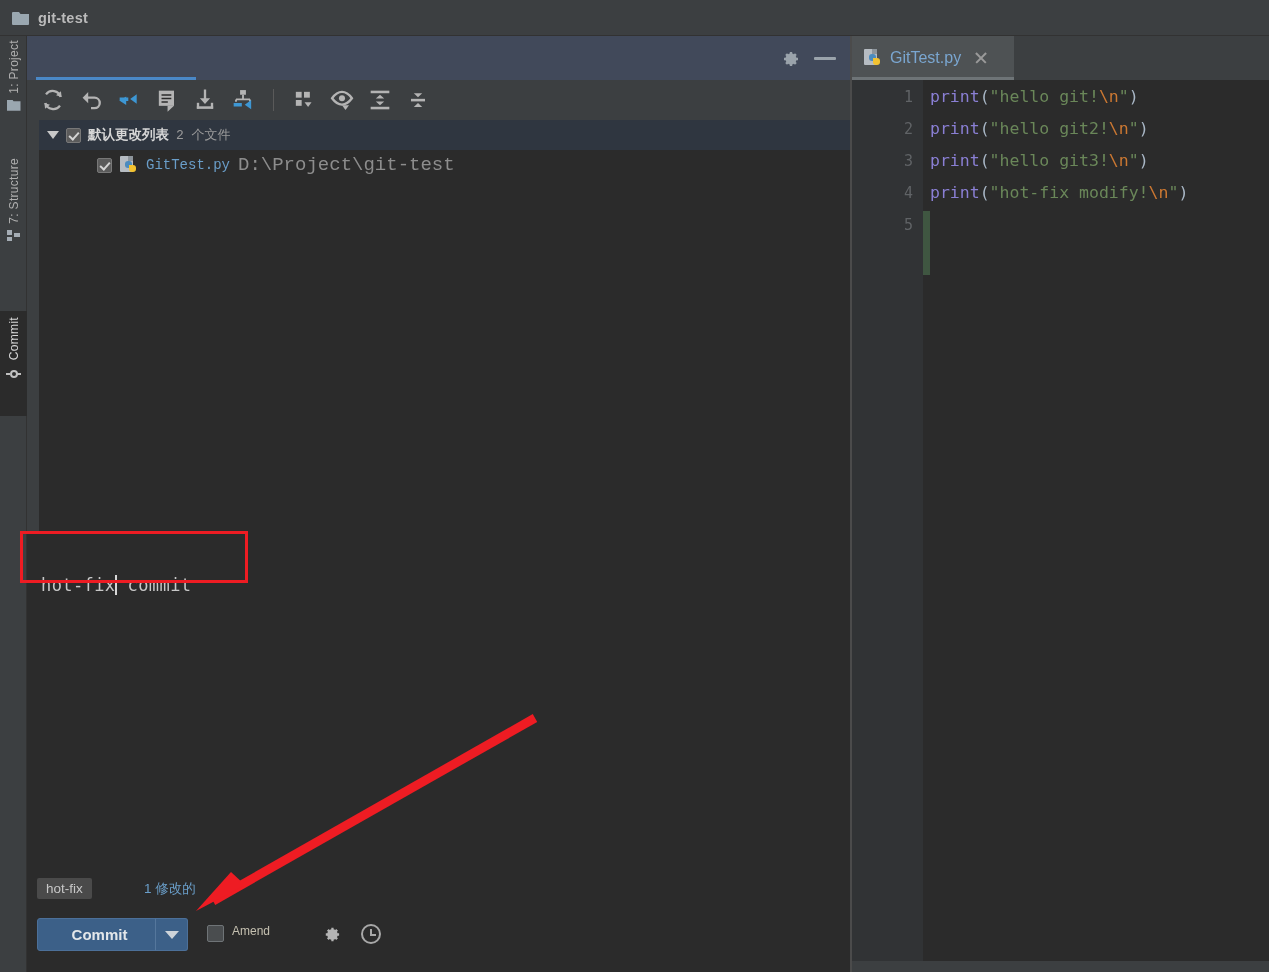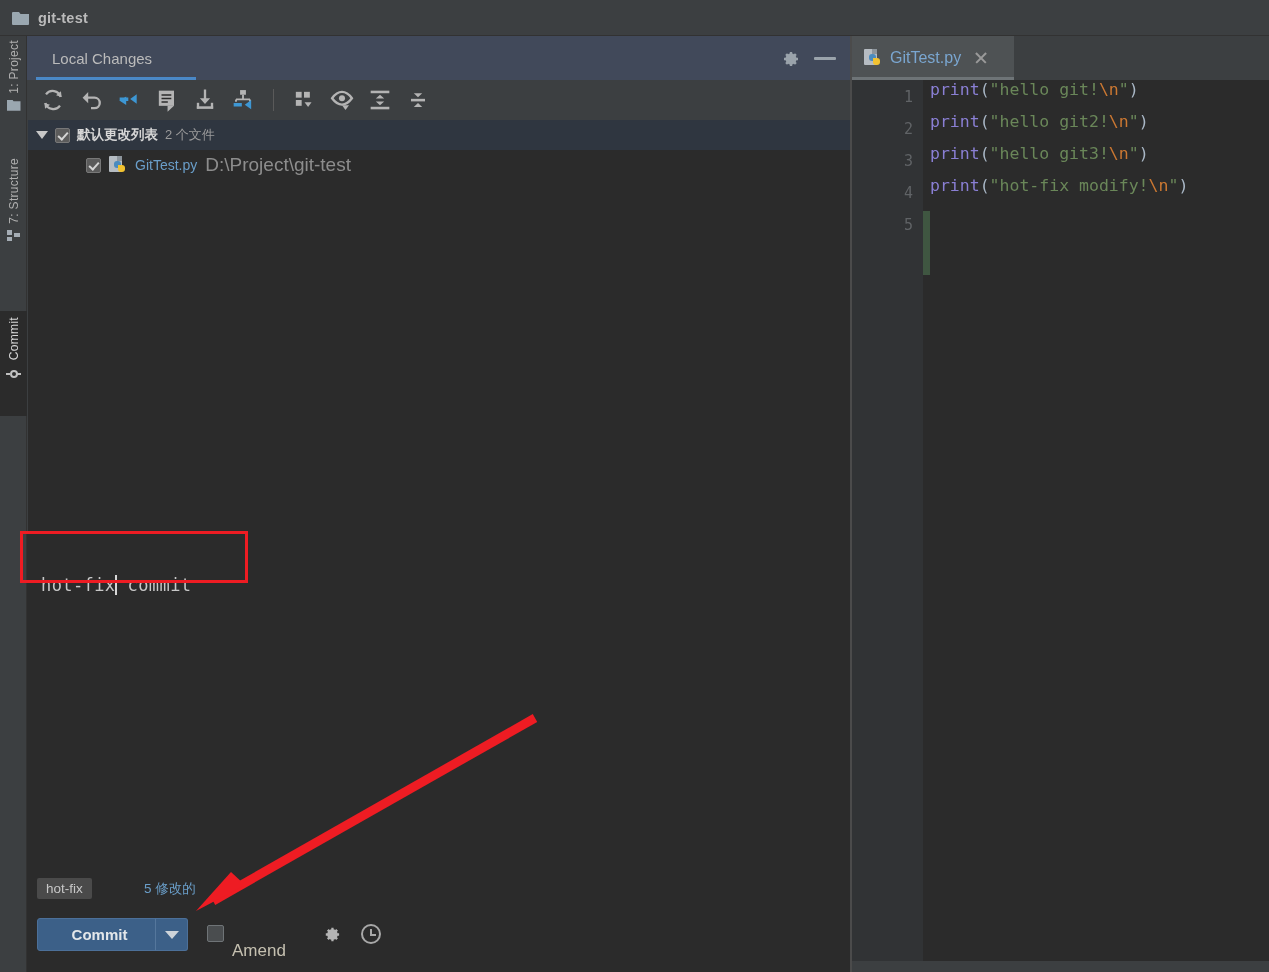--- a/index.html
+++ b/index.html
@@ -71,21 +71,21 @@
   .head-min { position:absolute; right:14px; top:21px; width:22px; height:3px; background:#9aa3ab; border-radius:1px;}
 
   .toolbar2 {
     position:absolute; left:0; top:44px; width:823px; height:40px; background:#3c3f41;
     display:flex; align-items:center; padding-left:12px; gap:10px;
   }
   .tb-ico { width:28px; height:28px; position:relative; cursor:default; }
   .tb-sep { width:1px; height:22px; background:#5a5a5a; margin:0 6px; }
 
   .changes-tree {
-    position:absolute; left:1px; top:84px; width:823px; height:440px; background:#2b2b2b;
+    position:absolute; left:12px; top:84px; width:823px; height:440px; background:#2b2b2b;font-family:Liberation Mono, monospace;
   }
   .row-changelist {
     position:absolute; left:0; top:0; width:823px; height:30px; background:#2f3640;
     display:flex; align-items:center; padding-left:8px; gap:7px;
   }
   .tri { width:0;height:0;border-left:6px solid transparent;border-right:6px solid transparent;border-top:8px solid #c8c8c8; }
   .cb {
     width:15px;height:15px;border:1px solid #787878;background:#5b5b5b;border-radius:2px;
     position:relative; flex:none;
   }
@@ -137,21 +137,21 @@
   .commit-arrow{
     position:absolute; left:155px; top:918px; width:33px; height:33px; background:#3c6088;
     border:1px solid #4c7099; border-left:1px solid #55779c; border-radius:0 3px 3px 0;
     display:flex; align-items:center; justify-content:center;
   }
   .dn-tri{width:0;height:0;border-left:7px solid transparent;border-right:7px solid transparent;border-top:8px solid #cdd4da;}
   .amend-cb{
     position:absolute; left:207px; top:925px; width:17px; height:17px; background:#4a4d4f;
     border:1px solid #6f7477; border-radius:2px;
   }
-  .amend-label{ position:absolute; left:232px; top:924px; color:#c5c0b0; font-size:17px;margin-top:17px; }
+  .amend-label{ position:absolute; left:232px; top:924px; color:#c5c0b0; font-size:12px; }
   .bb-gear{ position:absolute; left:322px; top:925px; width:19px; height:19px; }
   .bb-clock{ position:absolute; left:361px; top:924px; width:20px; height:20px; border:2px solid #a8a8a8; border-radius:50%; }
   .bb-clock i{ position:absolute; background:#a8a8a8; }
 
   
   .editor{ position:absolute; left:850px; top:36px; width:419px; height:936px; background:#2b2b2b; }
   .tabstrip{ position:absolute; left:0; top:0; width:419px; height:44px; background:#3c3f41; }
   .ed-tab{
     position:absolute; left:0; top:0; width:164px; height:44px; background:#4e5254;
     display:flex; align-items:center; padding-left:14px; gap:8px;
@@ -165,21 +165,21 @@
   .xmark:before{ transform:rotate(45deg);} .xmark:after{ transform:rotate(-45deg);}
 
   .gutter{ position:absolute; left:0; top:44px; width:73px; height:881px; background:#313335; }
   .gutter .ln{
     position:absolute; right:10px; color:#606366; font-size:15px;
     font-family:"DejaVu Sans Mono", monospace;
   }
   .changebar{ position:absolute; left:73px; top:175px; width:7px; height:64px; background:#3f5641; }
   .codearea{ position:absolute; left:80px; top:44px; width:339px; height:881px; background:#2b2b2b; }
   .cline{
-    position:absolute; left:0; height:32px; display:flex; align-items:flex-start;
+    position:absolute; left:0; height:32px; display:flex; align-items:center;
     font-family:"DejaVu Sans Mono", monospace; font-size:16.5px; white-space:pre;
   }
   .caret-line{ position:absolute; left:80px; width:339px; height:32px; border-top:1px solid #323232; border-bottom:1px solid #323232; }
   .t-fn{color:#8a7fd4;} .t-paren{color:#a9b7c6;} .t-str{color:#6a8759;} .t-esc{color:#cc7832;}
   .ed-rgut{ position:absolute; left:0; top:925px; width:419px; height:47px; background:#3c3f41; }
   .editor-vsplit{ position:absolute; left:850px; top:36px; width:2px; height:936px; background:#4b4b4b; }
 
   .arrow-svg{ position:absolute; left:0; top:0; width:1269px; height:972px; pointer-events:none; }
 </style>
 </head>
@@ -211,23 +211,20 @@
         <span class="ring"></span>
         <span class="bar" style="left:0;"></span>
         <span class="bar" style="right:0;"></span>
       </span>
     </div>
   </div>
 
   <div class="commitpanel">
 
     <div class="panel-head">
-      <div class="tab-local">
-        <span>Local Changes</span>
-      </div>
       <div class="tab-underline"></div>
       <svg class="head-gear" viewBox="0 0 20 20">
         <path fill="#9aa3ab" d="M10 6.6a3.4 3.4 0 100 6.8 3.4 3.4 0 000-6.8zm0 5a1.6 1.6 0 110-3.2 1.6 1.6 0 010 3.2z"></path>
         <path fill="#9aa3ab" d="M18 8.8h-1.6a6.6 6.6 0 00-.7-1.7l1.1-1.1-1.8-1.8-1.1 1.1a6.6 6.6 0 00-1.7-.7V2.9H9.8v1.7a6.6 6.6 0 00-1.7.7L7 4.2 5.2 6l1.1 1.1a6.6 6.6 0 00-.7 1.7H4v2.4h1.6c.15.6.4 1.17.7 1.7L5.2 14l1.8 1.8 1.1-1.1c.53.3 1.1.55 1.7.7V17h2.4v-1.6c.6-.15 1.17-.4 1.7-.7l1.1 1.1 1.8-1.8-1.1-1.1c.3-.53.55-1.1.7-1.7H18V8.8z"></path>
       </svg>
       <div class="head-min"></div>
     </div>
 
     <div class="toolbar2">
       <svg class="tb-ico" viewBox="0 0 24 24">
@@ -302,21 +299,21 @@
     </div>
 
     <div class="msgbox" style="left:0;top:495px;">
       <div class="msg-input" title="hot-fix commit">
         <span>hot-fix</span><span class="caret"></span><span> commit</span>
       </div>
     </div>
 
     <div class="bottombar" style="left:0;top:834px;">
       <span class="branch-chip">hot-fix</span>
-      <span class="mod-link">5 修改的</span>
+      <span class="mod-link">1 修改的</span>
     </div>
   </div>
 
   <div class="commit-btn">
     <span>Commit</span>
   </div>
   <div class="commit-arrow">
     <span class="dn-tri"></span>
   </div>
   <div class="amend-cb"></div>

